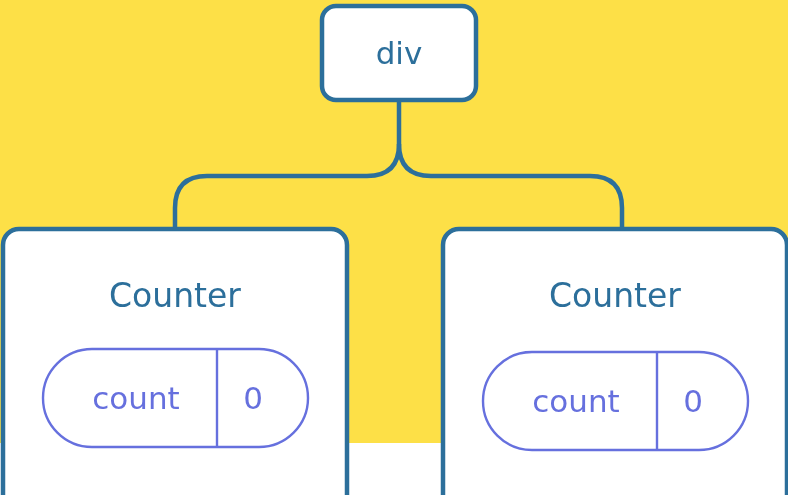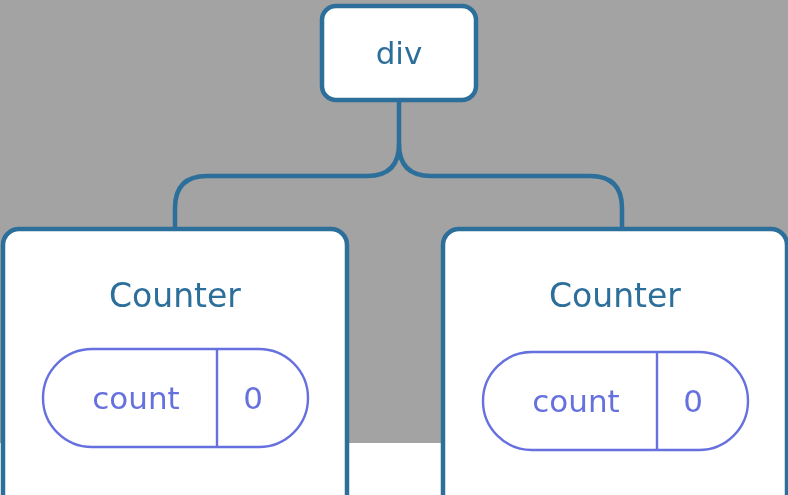--- a/index.html
+++ b/index.html
@@ -9,21 +9,21 @@
   body {
     width: 788px;
     height: 495px;
     overflow: hidden;
     font-family: "DejaVu Sans", "Liberation Sans", sans-serif;
   }
   #stage {
     position: relative;
     width: 788px;
     height: 443px;
-    background: #a3a3a3;
+    background: #fde047;
   }
   #stage svg {
     position: absolute;
     top: 0;
     left: 0;
     width: 788px;
     height: 495px;
     display: block;
   }
   .node-label {

